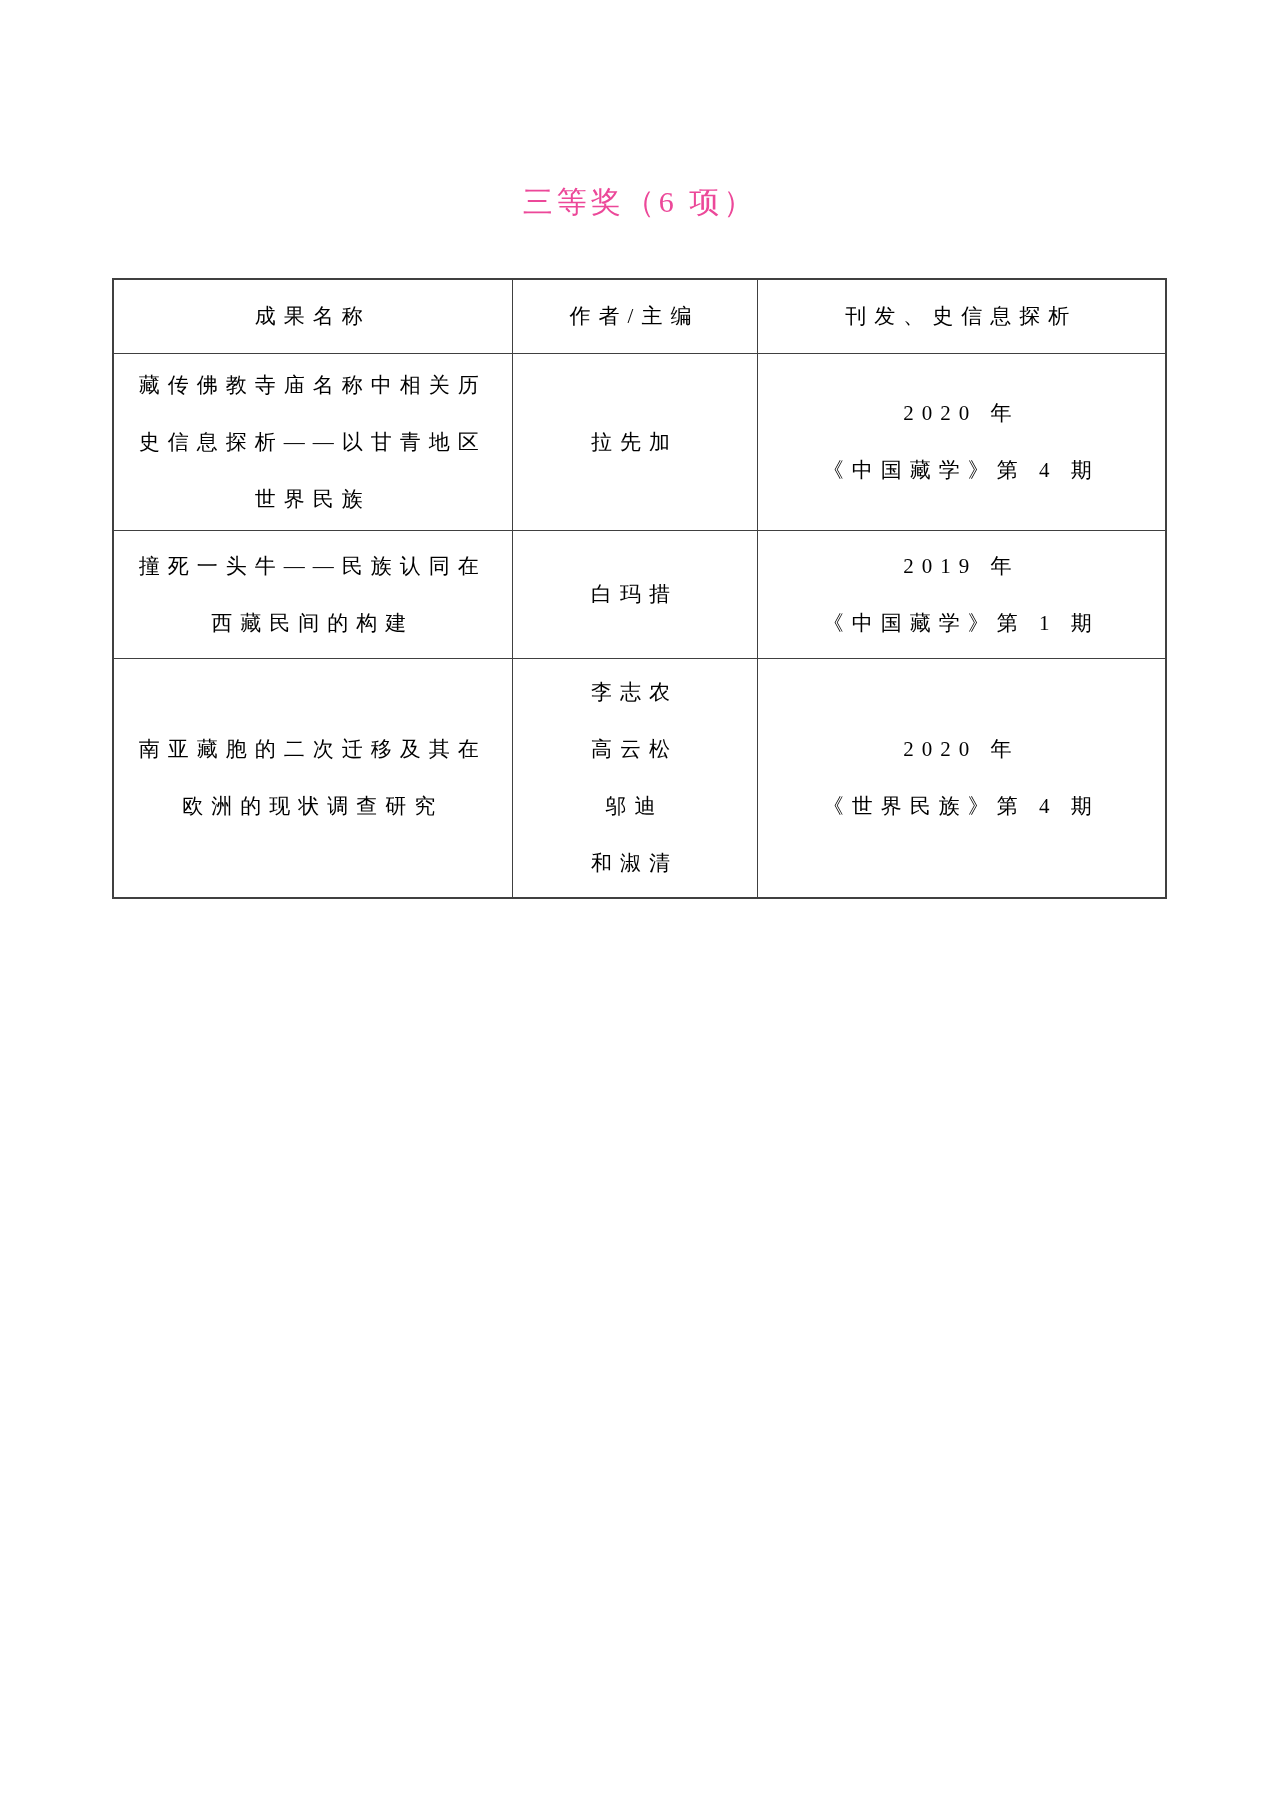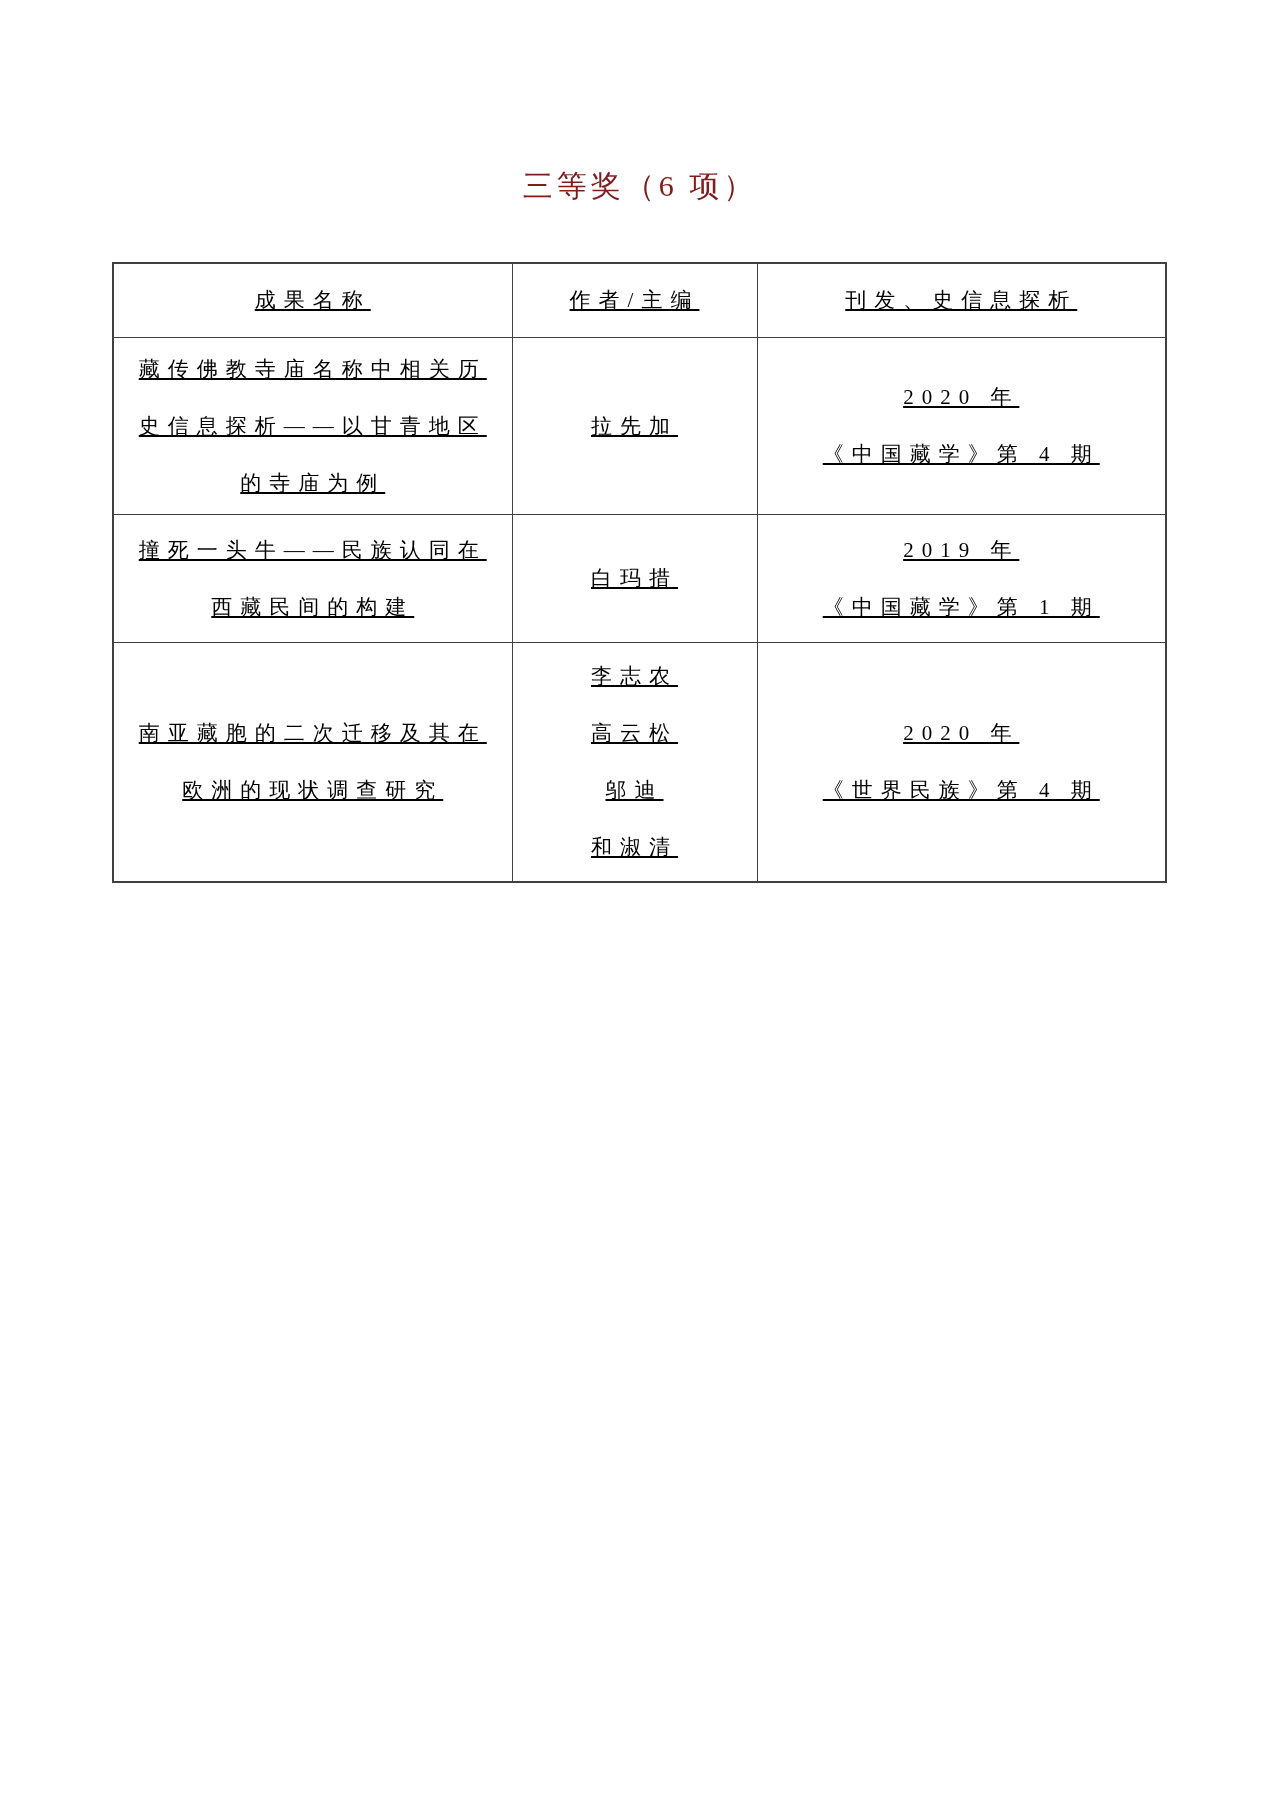--- a/index.html
+++ b/index.html
@@ -12,36 +12,35 @@
     color: #000000;
   }
   .page {
     position: relative;
     width: 1280px;
     height: 1809px;
     background: #ffffff;
     overflow: hidden;
   }
   .doc-title {
-    margin: 0;
+    margin: 16px;
     padding-top: 167px;
     text-align: center;
     font-size: 30px;
     font-weight: 400;
     letter-spacing: 4px;
     line-height: 1.25;
-    color: #7f1d1d;
+    color: #ec4899;
   }
   table.award-table {
     margin: 57px 12px 0 112px;
     width: 1053px;
     border-collapse: collapse;
     table-layout: fixed;
     border: 2.5px solid #404040;
-    text-decoration: underline;
   }
   table.award-table th,
   table.award-table td {
     border: 1.5px solid #404040;
     text-align: center;
     vertical-align: middle;
     font-size: 21px;
     font-weight: 400;
     letter-spacing: 8px;
     line-height: 57px;
@@ -77,21 +76,21 @@
       <tr class="header-row">
         <th>成果名称</th>
         <th>作者/主编</th>
         <th>刊发、史信息探析</th>
       </tr>
     </thead>
     <tbody>
       <tr class="row-3">
         <td>藏传佛教寺庙名称中相关历
 史信息探析——以甘青地区
-的寺庙为例</td>
+世界民族</td>
         <td>拉先加</td>
         <td>2020 年
 《中国藏学》第 4 期</td>
       </tr>
       <tr class="row-4">
         <td>撞死一头牛——民族认同在
 西藏民间的构建</td>
         <td>白玛措</td>
         <td>2019 年
 《中国藏学》第 1 期</td>

